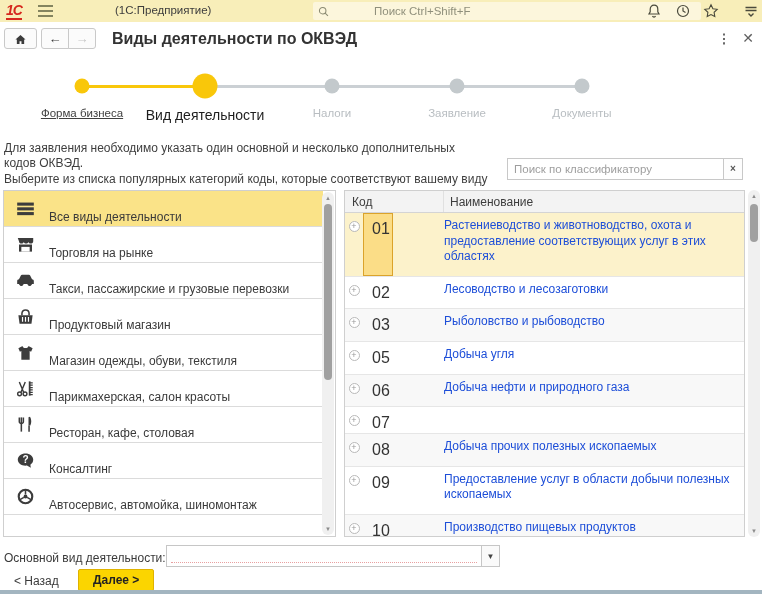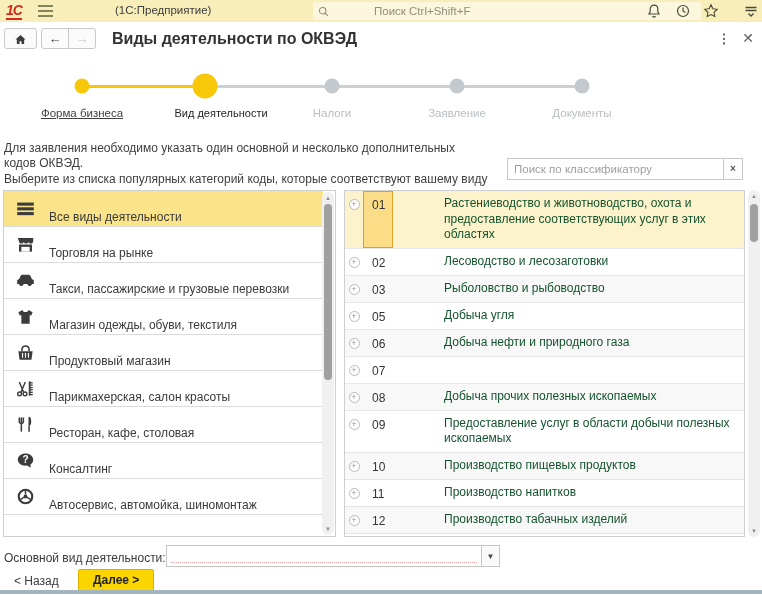--- a/index.html
+++ b/index.html
@@ -36,21 +36,21 @@
   .stepper { position:absolute; top:57px; left:12px; width:762px; height:80px;padding-left:36px; }
   .seg { position:absolute; top:28px; height:2.5px; }
   .seg.done { background:#F9C70A; }
   .seg.todo { background:#CBD0D4; }
   .dot { position:absolute; top:29px; border-radius:50%; transform:translate(-50%,-50%); }
   .dot.done { background:#F9C70A; width:15px; height:15px; }
   .dot.current { background:#F9C70A; width:25px; height:25px; }
   .dot.todo { background:#C3C9CC; width:15px; height:15px; }
   .step-label { position:absolute; top:50px; transform:translateX(-50%); white-space:nowrap; font-size:11.5px; color:#B8BDC1; }
   .step-label.done { color:#3F3F3F; text-decoration:underline; cursor:pointer; }
-  .step-label.current { color:#1E1E1E; font-size:11px;margin-left:16px; }
+  .step-label.current { color:#1E1E1E; font-size:14px; }
 
   
   .intro { position:absolute; left:4px; top:141px; width:486px; font-size:12px; color:#3E3E3E; line-height:1.28; }
   .csearch { position:absolute; left:507px; top:158px; width:236px; height:22px; border:1px solid #C8C8C8; background:#fff; display:flex; }
   .csearch input { flex:1; border:none; outline:none; font-size:11.5px; padding:0 6px; color:#555; font-family:"Liberation Sans", sans-serif; }
   .csearch input::placeholder { color:#9E9E9E; opacity:1; }
   .csearch .clear { width:19px; border:none; border-left:1px solid #C8C8C8; background:#FDFDFD; color:#555; font-size:10px; font-weight:bold; cursor:pointer; line-height:1; }
 
   
   .catpanel { position:absolute; left:3px; top:190px; width:333px; height:347px; border:1px solid #CFCFCF; background:#fff; overflow:hidden; }
@@ -74,23 +74,23 @@
   .okved { position:absolute; left:344px; top:190px; width:401px; height:347px; border:1px solid #CFCFCF; background:#fff; overflow:hidden; }
   .thead { height:22px; background:#F3F3F3; border-bottom:1px solid #D4D4D4; display:flex; align-items:center; font-size:12px; color:#3D3D3D; }
   .th-code { width:99px; padding-left:7px; border-right:1px solid #E0E0E0; height:100%; display:flex; align-items:center; }
   .th-name { flex:1; padding-left:6px; }
   .trow { display:flex; align-items:stretch; border-bottom:1px solid #E6E6E6; background:#fff; min-height:27px; cursor:pointer; }
   .trow:nth-child(odd) { background:#F8F8F8; }
   .trow.selected { background:#FCF2CB; }
   .expander { width:18px; flex:none; padding-top:8px; display:flex; justify-content:center; align-items:flex-start; }
   .plus { width:11px; height:11px; border:1px solid #B9B9B9; border-radius:50%; color:#9A9A9A; font-size:9px; line-height:9px; text-align:center; background:#fff; }
   .code { width:81px; flex:none; }
-  .code-box { display:block; height:100%; width:30px; padding:6px 0 0 8px; font-size:12px; color:#333; border:1px solid transparent; }
+  .code-box { display:block; height:100%; width:30px; padding:6px 0 0 8px; font-size:16px; color:#333; border:1px solid transparent; }
   .trow.selected .code-box { background:#FBDD87; border:1px solid #DBA32A; }
-  .name { flex:1; display:flex; align-items:center; font-size:12px; color:#14532d; padding:5px 12px 5px 0; line-height:1.3; }
+  .name { flex:1; display:flex; align-items:center; font-size:12px; color:#1d4ed8; padding:5px 12px 11px 0; line-height:1.3; }
 
   
   .footlabel { position:absolute; left:4px; top:551px; font-size:12px; color:#3A3A3A; }
   .combo { position:absolute; left:166px; top:545px; width:334px; height:22px; border:1px solid #C6C6C6; background:#fff; cursor:pointer; }
   .combo .dots { position:absolute; left:4px; right:22px; bottom:3px; border-bottom:1px dotted #E8A0A0; }
   .combo .dd { position:absolute; right:0; top:0; width:18px; height:100%; border:none; border-left:1px solid #C6C6C6; background:#FAFAFA; color:#444; font-size:8px; cursor:pointer; }
   .btn-prev { position:absolute; left:14px; top:571px; height:20px; background:none; border:none; font-size:12px; color:#3B3B3B; cursor:pointer; }
   .btn-next { position:absolute; left:78px; top:569px; height:22px; padding:0 14px; background:#FBD500; border:1px solid #DFB200; border-radius:2px; font-size:12px; font-weight:bold; color:#222; cursor:pointer; }
   .bottom-edge { position:absolute; left:0; top:590px; width:762px; height:4px; background:#A3B5C0; }
 </style>
@@ -210,38 +210,38 @@
               <path d="M2.5 7l1.6-3.2c.2-.4.5-.6 1-.6h5.8c.4 0 .8.2 1 .6L13.5 7c.9.1 1.5.5 1.5 1.4V11h-1.6a2 2 0 0 1-3.8 0H6.4a2 2 0 0 1-3.8 0H1V8.4C1 7.5 1.6 7.1 2.5 7z"></path>
               <circle cx="4.5" cy="11.2" r="1.5"></circle>
               <circle cx="11.5" cy="11.2" r="1.5"></circle>
             </svg>
           </span>
     <span class="cat-label">Такси, пассажирские и грузовые перевозки</span>
   </li>
 
   <li class="cat-item">
     <span class="cat-icon">
-            <svg viewBox="0 0 16 16" fill="#3C3C3C">
-              <path d="M5.5 2.5 2 4.5l1.3 2.8 1.2-.6V14h7V6.7l1.2.6L14 4.5l-3.5-2c0 1-1.1 1.8-2.5 1.8S5.5 3.5 5.5 2.5z"></path>
-            </svg>
-          </span>
-    <span class="cat-label">Магазин одежды, обуви, текстиля</span>
-  </li>
-
-  <li class="cat-item">
-    <span class="cat-icon">
             <svg viewBox="0 0 16 16">
               <path d="M5 7V5.5C5 3.6 6.3 2.5 8 2.5s3 1.1 3 3V7" fill="none" stroke="#3C3C3C" stroke-width="1.3"></path>
               <path fill="#3C3C3C" d="M2 7h12l-1 7H3z"></path>
               <g stroke="#fff" stroke-width="1">
                 <path d="M5.5 8.5v4M8 8.5v4M10.5 8.5v4"></path>
               </g>
             </svg>
           </span>
     <span class="cat-label">Продуктовый магазин</span>
+  </li>
+
+  <li class="cat-item">
+    <span class="cat-icon">
+            <svg viewBox="0 0 16 16" fill="#3C3C3C">
+              <path d="M5.5 2.5 2 4.5l1.3 2.8 1.2-.6V14h7V6.7l1.2.6L14 4.5l-3.5-2c0 1-1.1 1.8-2.5 1.8S5.5 3.5 5.5 2.5z"></path>
+            </svg>
+          </span>
+    <span class="cat-label">Магазин одежды, обуви, текстиля</span>
   </li>
 
   <li class="cat-item">
     <span class="cat-icon">
             <svg viewBox="0 0 16 16" stroke="#3C3C3C" fill="none" stroke-width="1.2">
               <circle cx="3" cy="12.5" r="1.6"></circle>
               <circle cx="7.6" cy="12.5" r="1.6"></circle>
               <path d="M4.1 11.3 7.8 2.5M6.5 11.3 2.8 2.5"></path>
               <path stroke-width="1.5" d="M11.5 2v12"></path>
               <path stroke-width="1" d="M11.5 3.2h2.6M11.5 5.2h2.6M11.5 7.2h2.6M11.5 9.2h2.6M11.5 11.2h2.6M11.5 13.2h2.6"></path>
@@ -286,20 +286,24 @@
   </li>
 </ul>
     <div class="vscroll catscroll">
       <span class="arr" style="top:2px">▲</span>
       <div class="thumb"></div>
       <span class="arr" style="bottom:2px">▼</span>
     </div>
   </div>
 
   <div class="okved">
+    <div class="thead">
+      <div class="th-code">Код</div>
+      <div class="th-name">Наименование</div>
+    </div>
     <div class="tbody">
   <div class="trow selected">
     <span class="expander">
             <span class="plus">+</span>
           </span>
     <span class="code">
             <span class="code-box code-text">01</span>
           </span>
     <span class="name">
             <span class="name-text">Растениеводство и животноводство, охота и предоставление соответствующих услуг в этих областях</span>

